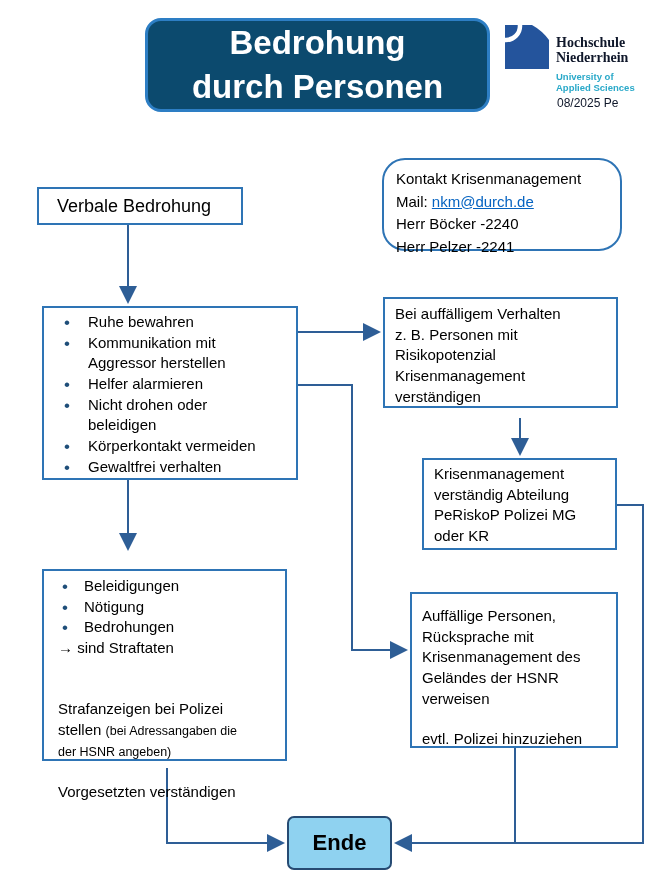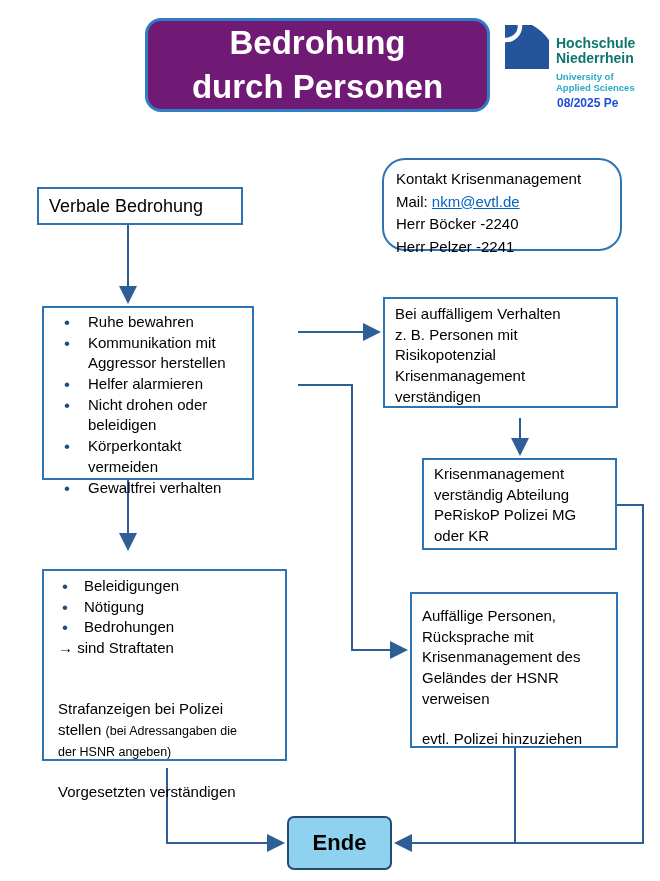--- a/index.html
+++ b/index.html
@@ -4,41 +4,41 @@
 <style>
   html,body{margin:0;padding:0;background:#fff;}
   #canvas{
     position:relative;width:660px;height:881px;background:#fff;overflow:hidden;
     font-family:"Liberation Sans",sans-serif;color:#000;
   }
   .abs{position:absolute;}
   
   #title-banner{
     left:145px;top:18px;width:345px;height:94px;
-    background:#701a75;border:3px solid #2D7EC4;border-radius:16px;
+    background:#0c4a6e;border:3px solid #2D7EC4;border-radius:16px;
     display:flex;align-items:center;justify-content:center;
     color:#fff;font-weight:bold;font-size:33px;line-height:1.32;
     text-align:center;white-space:pre-line;box-sizing:border-box;
   }
   
   #logo-wrap{left:505px;top:25px;width:140px;height:95px;}
   #logo-square{position:absolute;left:0;top:0;}
-  #logo-name{position:absolute;left:51px;top:11px;font-weight:bold;font-size:14px;line-height:1.07;color:#0f766e;white-space:pre-line;}
+  #logo-name{position:absolute;left:51px;top:11px;font-weight:bold;font-size:14px;line-height:1.07;color:#0f172a;white-space:pre-line;font-family:Liberation Serif, serif;}
   #logo-sub{position:absolute;left:51px;top:46px;font-weight:bold;font-size:9.5px;line-height:1.2;color:#2AA9C9;white-space:pre-line;}
-  #logo-date{position:absolute;left:52px;top:71px;font-size:12px;color:#1d4ed8;font-weight:bold;}
+  #logo-date{position:absolute;left:52px;top:71px;font-size:12px;color:#0f172a;}
   
   .fbox{
     background:#fff;border:2px solid #2E74B5;box-sizing:border-box;
     font-size:15px;line-height:1.38;
   }
   .preline{white-space:pre-line;}
   #contact-box{left:382px;top:158px;width:240px;height:93px;padding:8px 12px;line-height:1.5;border-radius:23px;}
   #contact-box a{color:#0563C1;text-decoration:underline;}
-  #verbale-box{left:37px;top:187px;width:206px;height:38px;display:flex;align-items:center;padding-left:10px;font-size:18px;text-align:right;}
-  #deescalation-box{left:42px;top:306px;width:212px;height:174px;padding:4px 8px 4px 16px;}
+  #verbale-box{left:37px;top:187px;width:206px;height:38px;display:flex;align-items:center;padding-left:18px;font-size:18px;text-align:right;}
+  #deescalation-box{left:42px;top:306px;width:256px;height:174px;padding:4px 8px 4px 16px;}
   #verhalten-box{left:383px;top:297px;width:235px;height:111px;padding:5px 10px;}
   #krisen-box{left:422px;top:458px;width:195px;height:92px;padding:4px 10px;}
   #straftaten-box{left:42px;top:569px;width:245px;height:192px;padding:5px 10px 5px 14px;}
   #personen-box{left:410px;top:592px;width:208px;height:156px;padding:12px 10px;}
   #ende-box{
     left:287px;top:816px;width:105px;height:54px;
     background:#8FD2F0;border:2.5px solid #264B73;border-radius:7px;
     display:flex;align-items:center;justify-content:center;
     font-size:22px;font-weight:bold;box-sizing:border-box;
   }
@@ -91,21 +91,21 @@
     <div id="logo-name">Hochschule
 Niederrhein</div>
     <div id="logo-sub">University of
 Applied Sciences</div>
     <div id="logo-date">08/2025 Pe</div>
   </div>
 
   <div id="contact-box" class="abs fbox">
     <div>Kontakt Krisenmanagement</div>
     <div>
-      <span>Mail: </span><a href="#">nkm@evtl.de</a>
+      <span>Mail: </span><a href="#">nkm@durch.de</a>
     </div>
     <div>Herr Böcker -2240</div>
     <div>Herr Pelzer -2241</div>
   </div>
 
   <div id="verbale-box" class="abs fbox">
     <span>Verbale Bedrohung</span>
   </div>
 
   <div id="deescalation-box" class="abs fbox">

